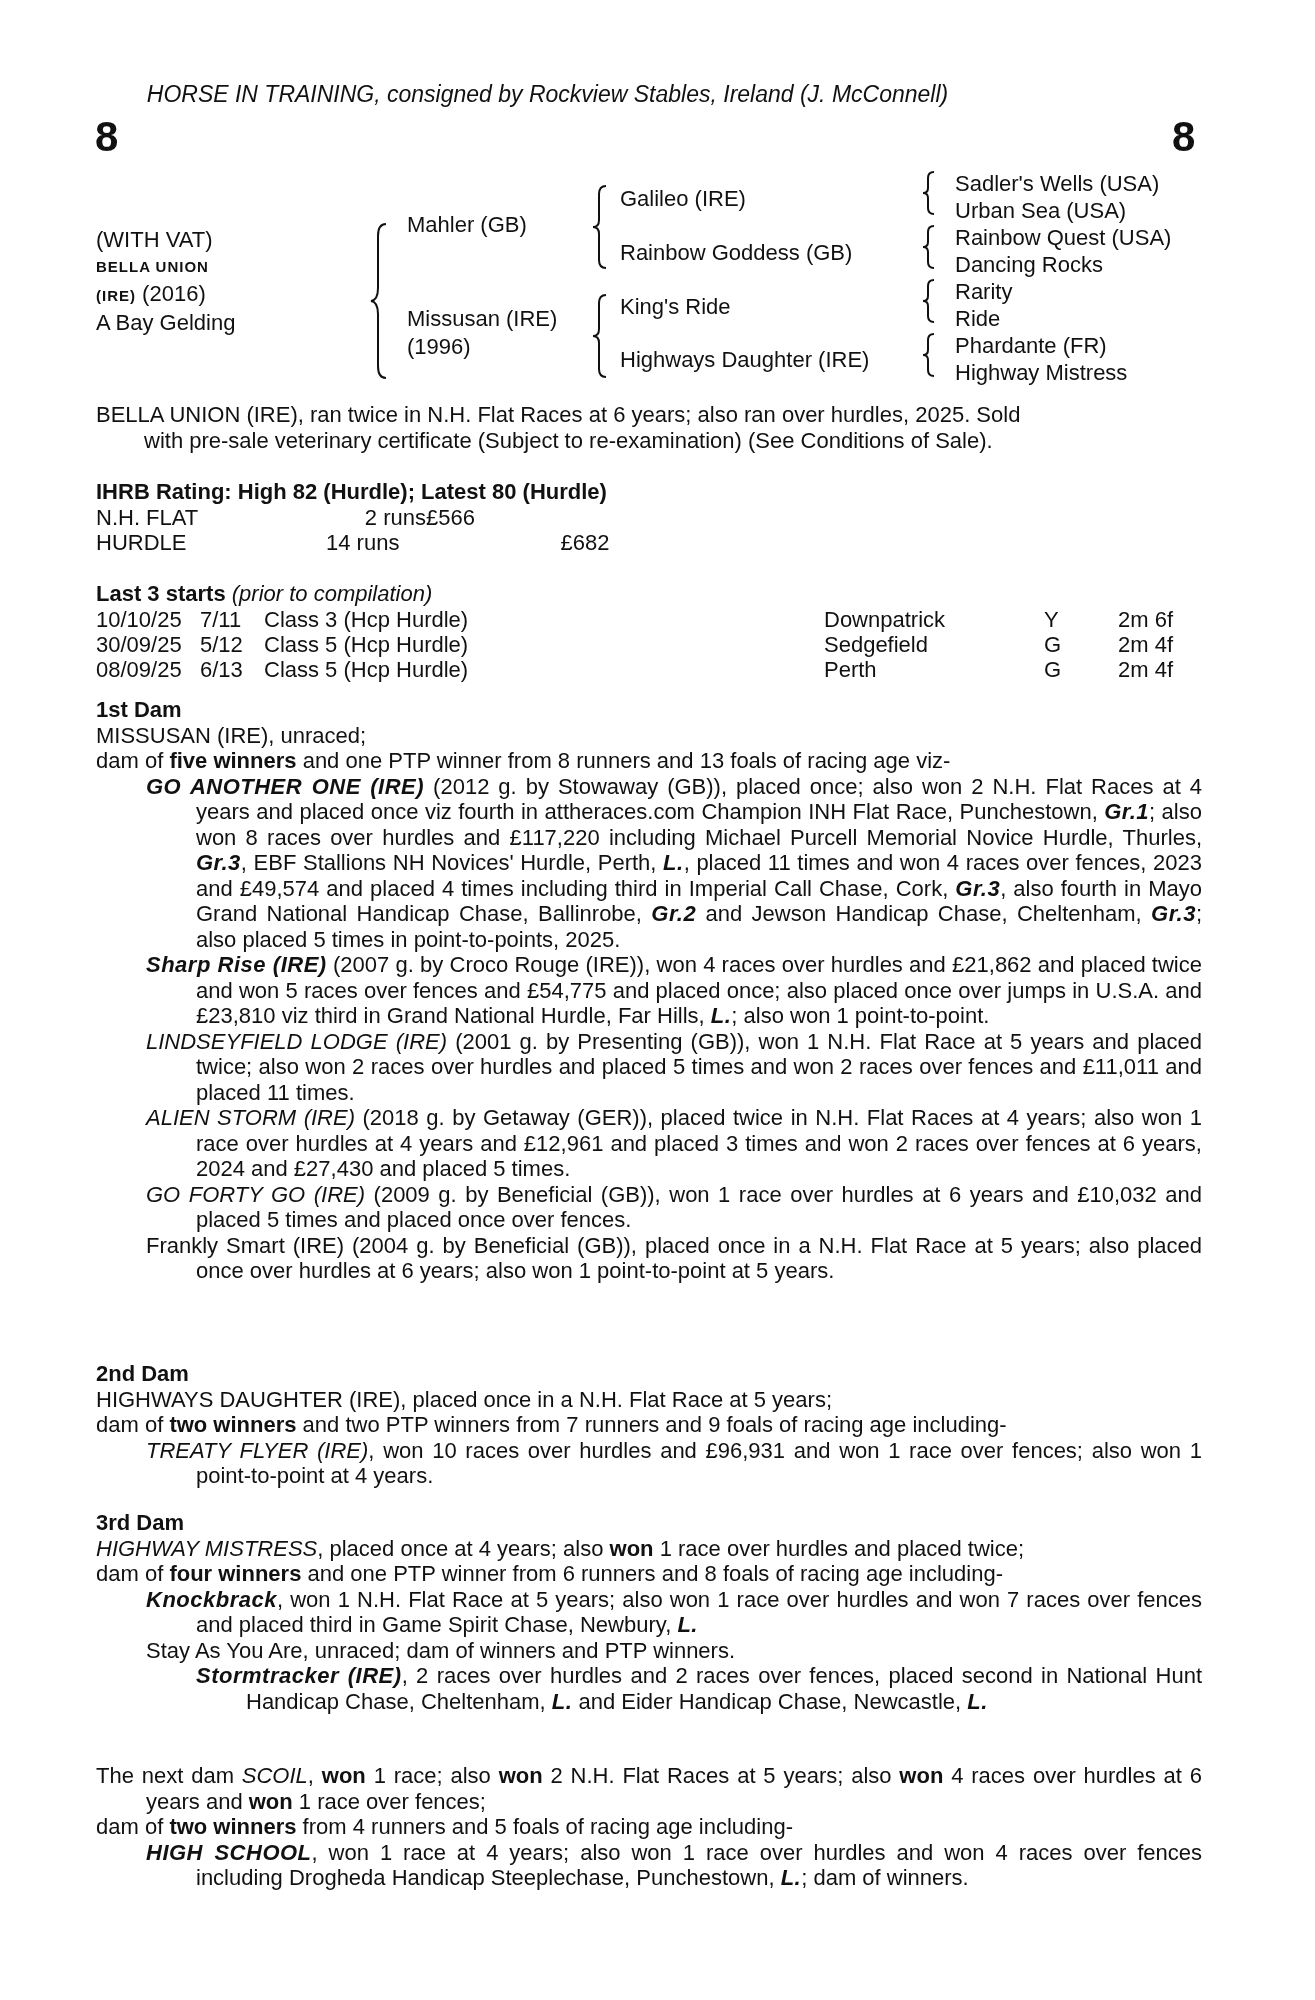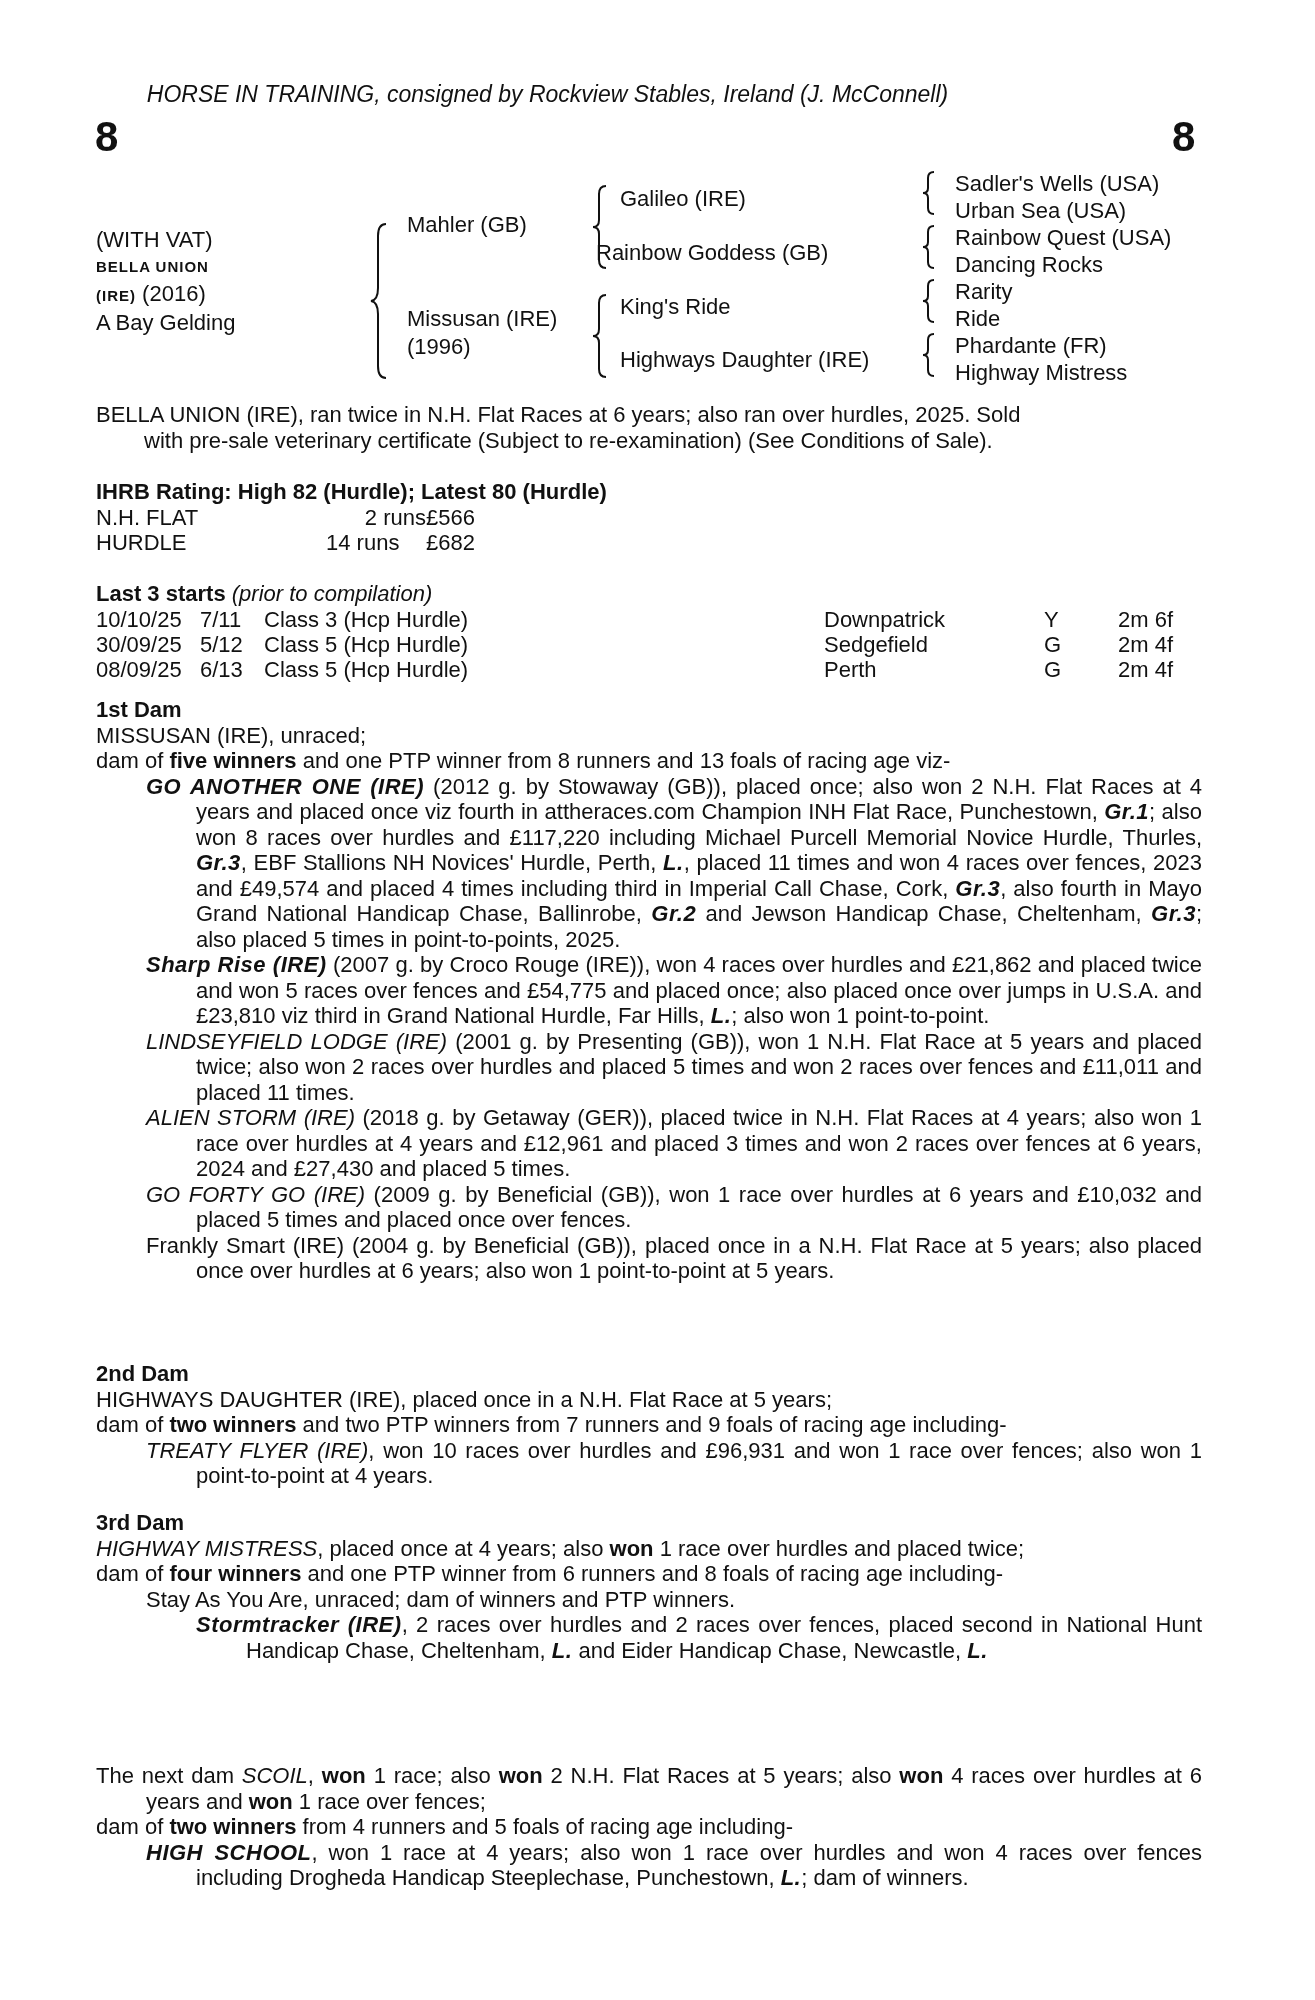--- a/index.html
+++ b/index.html
@@ -48,21 +48,21 @@
     <path d="M18 2 Q10 2 10 14 L10 66 Q10 78 3 79 Q10 80 10 92 L10 144 Q10 156 18 156" fill="none" stroke="#111" stroke-width="2"></path>
   </svg>
   <div class="abs ped" style="left:407px; top:212px;">Mahler (GB)</div>
   <div class="abs ped" style="left:407px; top:306px;">Missusan (IRE)</div>
   <div class="abs ped" style="left:407px; top:334px;">(1996)</div>
 
   <svg class="brace" style="left:590px; top:184px;" width="20" height="86" viewBox="0 0 20 86">
     <path d="M16 2 Q9 2 9 10 L9 36 Q9 43 3 43 Q9 43 9 50 L9 76 Q9 84 16 84" fill="none" stroke="#111" stroke-width="2"></path>
   </svg>
   <div class="abs ped" style="left:620px; top:186px;">Galileo (IRE)</div>
-  <div class="abs ped" style="left:596px; top:240px;">Rainbow Goddess (GB)</div>
+  <div class="abs ped" style="left:620px; top:240px;">Rainbow Goddess (GB)</div>
 
   <svg class="brace" style="left:590px; top:293px;" width="20" height="86" viewBox="0 0 20 86">
     <path d="M16 2 Q9 2 9 10 L9 36 Q9 43 3 43 Q9 43 9 50 L9 76 Q9 84 16 84" fill="none" stroke="#111" stroke-width="2"></path>
   </svg>
   <div class="abs ped" style="left:620px; top:294px;">King's Ride</div>
   <div class="abs ped" style="left:620px; top:347px;">Highways Daughter (IRE)</div>
 
   <svg class="brace" style="left:920px; top:170px;" width="18" height="46" viewBox="0 0 18 46">
       <path d="M14 2 Q8 2 8 8 L8 18 Q8 23 3 23 Q8 23 8 28 L8 38 Q8 44 14 44" fill="none" stroke="#111" stroke-width="2"></path>
     </svg>
@@ -96,21 +96,21 @@
   <table class="tbl">
     <tbody>
         <tr>
       <td style="width:230px;">N.H. FLAT</td>
       <td style="width:100px; text-align:right;">2 runs</td>
       <td style="width:318px; ">£566</td>
     </tr>
     <tr>
       <td>HURDLE</td>
       <td style="text-align:left;">14 runs</td>
-      <td style="text-align:left;">£682</td>
+      <td style="text-align:center;">£682</td>
     </tr>
   </tbody>
     </table>
 </div>
 
 <div class="abs main" style="top:581px;">
   <div><span class="sect-title">Last 3 starts</span><span class="it"> (prior to compilation)</span></div>
   <table class="tbl">
     <tbody>
         <tr>
@@ -172,20 +172,23 @@
   <div><span>dam of </span><span class="b">two winners</span><span> and two PTP winners from 7 runners and 9 foals of racing age including-</span></div>
   <div class="para sub1">
     <span class="it">TREATY FLYER (IRE)</span><span>, won 10 races over hurdles and £96,931 and won 1 race over fences; also won 1 point-to-point at 4 years.</span>
   </div>
 </div>
 
 <div class="abs main" style="top:1510px;">
   <div class="sect-title">3rd Dam</div>
   <div><span class="it">HIGHWAY MISTRESS</span><span>, placed once at 4 years; also </span><span class="b">won</span><span> 1 race over hurdles and placed twice;</span></div>
   <div><span>dam of </span><span class="b">four winners</span><span> and one PTP winner from 6 runners and 8 foals of racing age including-</span></div>
+  <div class="para sub1">
+    <span class="bi">Knockbrack</span><span>, won 1 N.H. Flat Race at 5 years; also won 1 race over hurdles and won 7 races over fences and placed third in Game Spirit Chase, Newbury, </span><span class="bi">L.</span>
+  </div>
   <div class="para sub1">Stay As You Are, unraced; dam of winners and PTP winners.</div>
   <div class="para sub2">
     <span class="bi">Stormtracker (IRE)</span><span>, 2 races over hurdles and 2 races over fences, placed second in National Hunt Handicap Chase, Cheltenham, </span><span class="bi">L.</span><span> and Eider Handicap Chase, Newcastle, </span><span class="bi">L.</span>
   </div>
 </div>
 
 <div class="abs main" style="top:1763px;">
   <div class="para hang1"><span>The next dam </span><span class="it">SCOIL</span><span>, </span><span class="b">won</span><span> 1 race; also </span><span class="b">won</span><span> 2 N.H. Flat Races at 5 years; also </span><span class="b">won</span><span> 4 races over hurdles at 6 years and </span><span class="b">won</span><span> 1 race over fences;</span></div>
   <div><span>dam of </span><span class="b">two winners</span><span> from 4 runners and 5 foals of racing age including-</span></div>
   <div class="para sub1">

